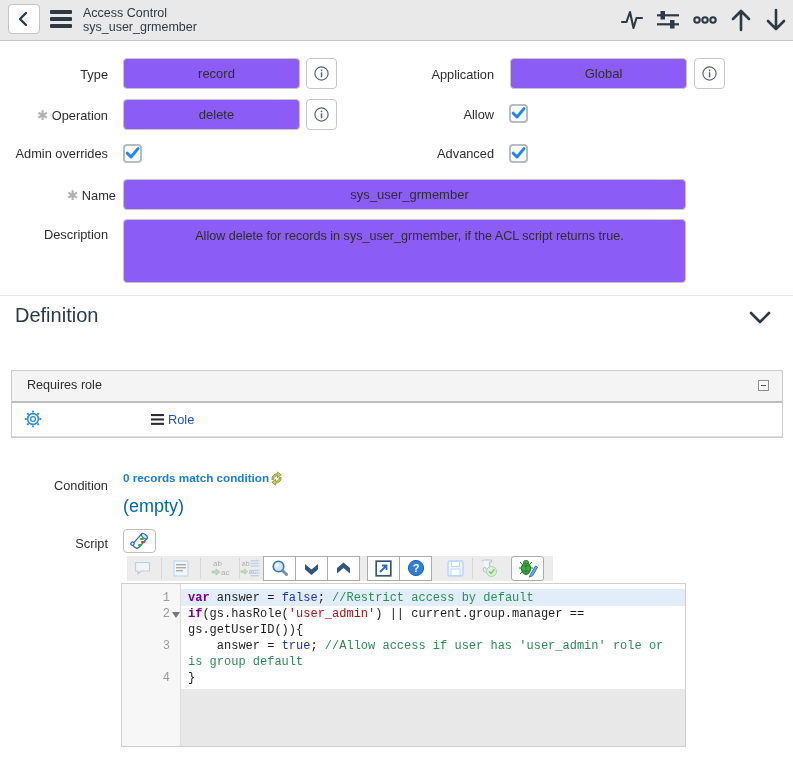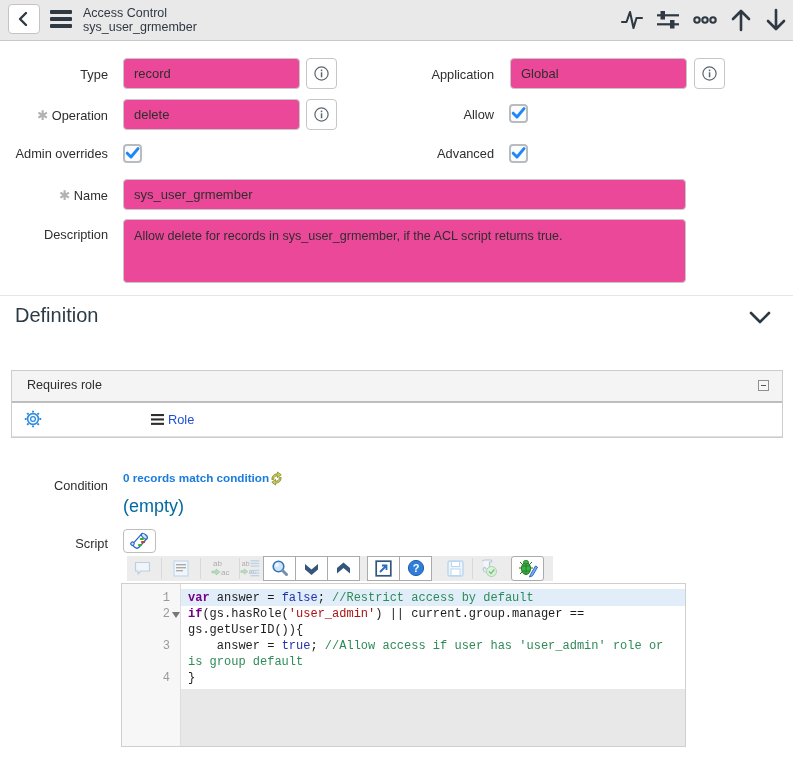--- a/index.html
+++ b/index.html
@@ -9,21 +9,21 @@
 .hdr{position:absolute;left:0;top:0;width:793px;height:41px;background:#e9e9e9;border-bottom:1px solid #c9c9c9;box-sizing:border-box;}
 .backbtn{position:absolute;left:8px;top:4px;width:32px;height:30px;background:#fff;border:1px solid #c4c4c4;border-radius:4px;box-sizing:border-box;}
 .burger{position:absolute;left:50px;top:10px;width:22px;height:18px;}
 .burger div{height:3.6px;background:#2e3944;border-radius:1px;margin-bottom:3.4px;}
 .ttl{position:absolute;left:83px;top:6px;font-size:12.5px;line-height:14px;color:#2e3944;}
 .hico{position:absolute;top:7px;}
 
 .lbl{position:absolute;font-size:12.8px;color:#2e2e2e;text-align:right;width:108px;left:0;}
 .lblr{position:absolute;font-size:12.8px;color:#2e2e2e;text-align:right;width:108px;left:386px;}
 .req{color:#b2b2b2;font-size:13.5px;}
-.inp{position:absolute;background:#ec4899;border:1px solid #c6c6c6;border-radius:4px;box-sizing:border-box;height:31px;line-height:29px;font-size:13px;color:#2e2e2e;padding-left:10px;}
+.inp{position:absolute;background:#8b5cf6;border:1px solid #c6c6c6;border-radius:4px;box-sizing:border-box;height:31px;line-height:29px;font-size:13px;color:#2e2e2e;padding-left:10px;text-align:center;}
 .info{position:absolute;width:31px;height:31px;background:#fff;border:1px solid #c6c6c6;border-radius:4px;box-sizing:border-box;}
 .cb{position:absolute;width:19px;height:19px;background:#fcfcfc;border:2px solid #b7bcc1;border-radius:4px;box-sizing:border-box;}
 .hr{position:absolute;left:0;width:793px;height:1px;background:#e6e6e6;}
 
 .deftitle{position:absolute;left:15px;top:304px;font-size:20px;color:#2b3a45;}
 
 .panel{position:absolute;left:11px;top:370px;width:772px;border:1px solid #ccc;box-sizing:border-box;}
 .panelhead{height:30px;background:#f4f4f4;border-bottom:2px solid #bdbdbd;font-size:12.6px;color:#2e2e2e;line-height:29px;padding-left:15px;position:relative;}
 .panelrow{height:33px;background:#fff;border-bottom:1px solid #e0e0e0;position:relative;}
 .minusbox{position:absolute;right:13px;top:9px;width:11px;height:11px;border:1px solid #909090;background:#f7f7f7;box-sizing:border-box;}
@@ -127,21 +127,21 @@
         <path d="M3.2 9.2 L7 13 L14 4.6" stroke="#1f88f9" stroke-width="3" fill="none" stroke-linecap="round" stroke-linejoin="round"></path>
       </svg>
     </div>
 <div class="lblr" style="top:146px;">Advanced</div>
 <div class="cb" style="left:509px;top:144px;">
       <svg style="position:absolute;left:-1px;top:-2px;" width="17" height="17" viewBox="0 0 17 17">
         <path d="M3.2 9.2 L7 13 L14 4.6" stroke="#1f88f9" stroke-width="3" fill="none" stroke-linecap="round" stroke-linejoin="round"></path>
       </svg>
     </div>
 
-<div class="lbl" style="top:187px;"><span class="req">✱</span> Name</div>
+<div class="lbl" style="top:187px;margin-left:8px;"><span class="req">✱</span> Name</div>
 <div class="inp" style="left:123px;top:179px;width:563px;">sys_user_grmember</div>
 
 <div class="lbl" style="top:227px;">Description</div>
 <div class="inp" style="left:123px;top:219px;width:563px;height:64px;line-height:16px;padding-top:8px;font-size:12.6px;">Allow delete for records in sys_user_grmember, if the ACL script returns true.</div>
 
 <div class="hr" style="top:295px;"></div>
 
 <div class="deftitle">Definition</div>
 <svg class="abs" style="left:748px;top:306px;" width="24" height="22" viewBox="0 0 24 22">
  <path d="M3 7 L12 16 L21 7" stroke="#2c3844" stroke-width="2.6" fill="none" stroke-linejoin="round" stroke-linecap="round"></path>

